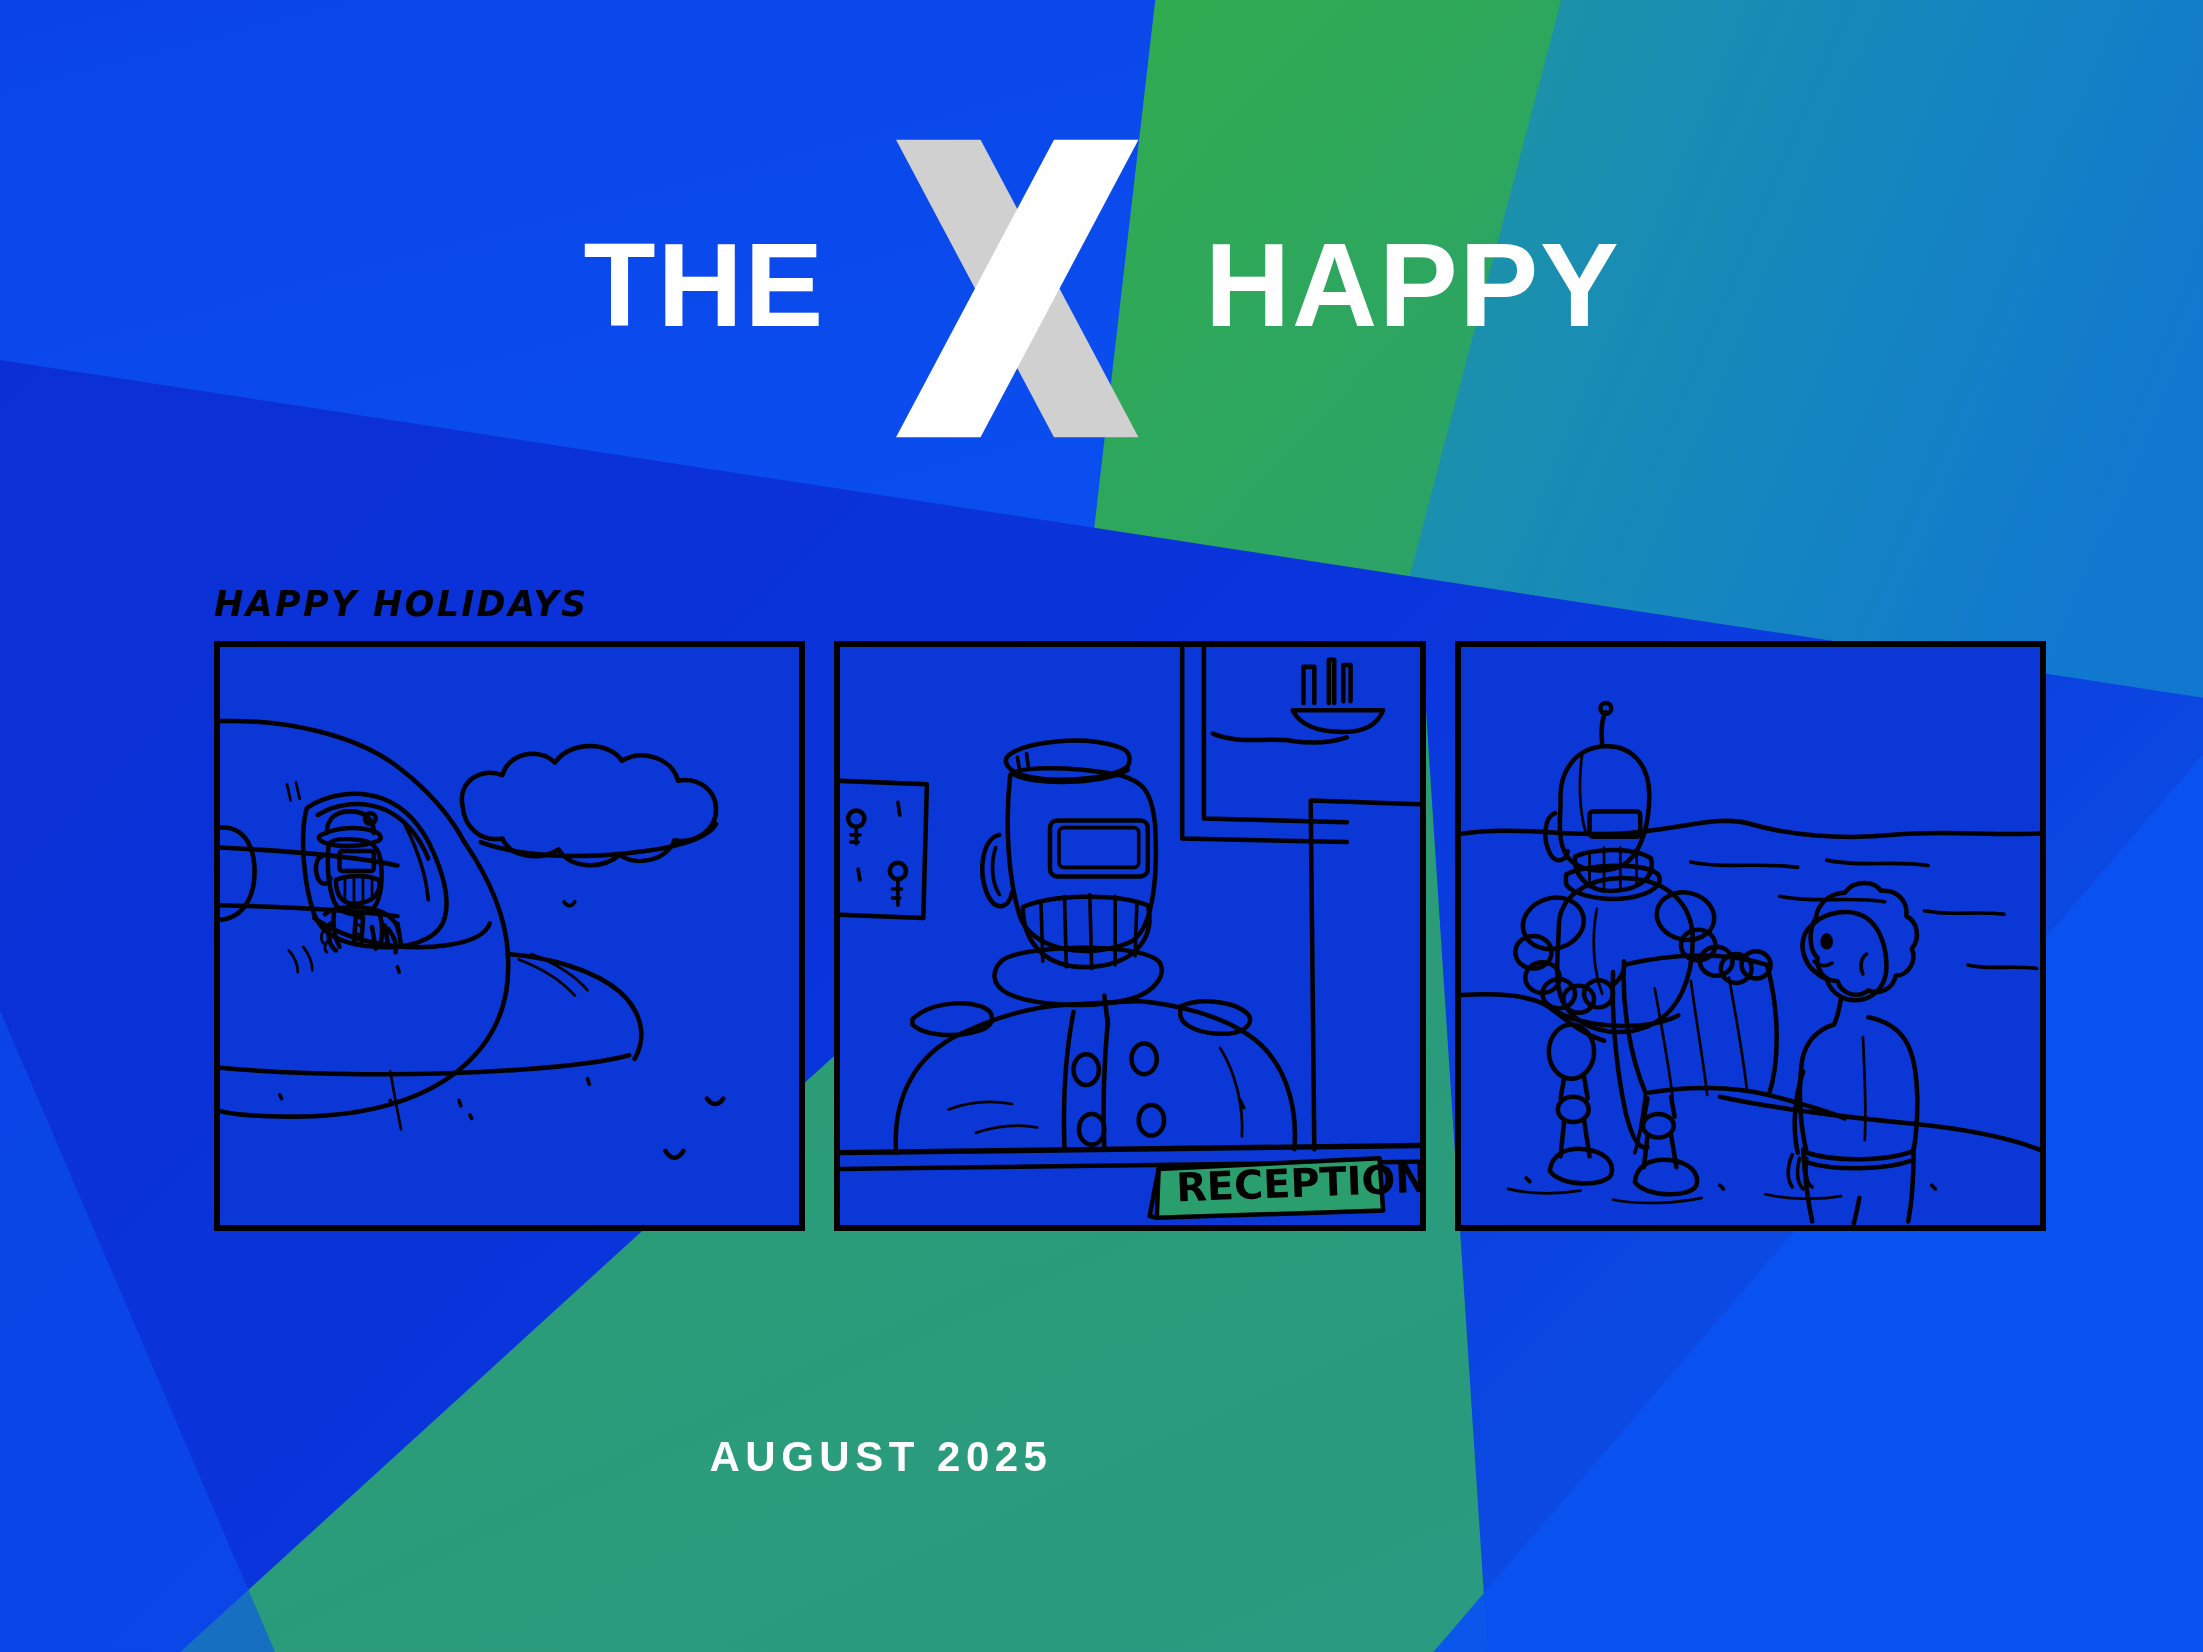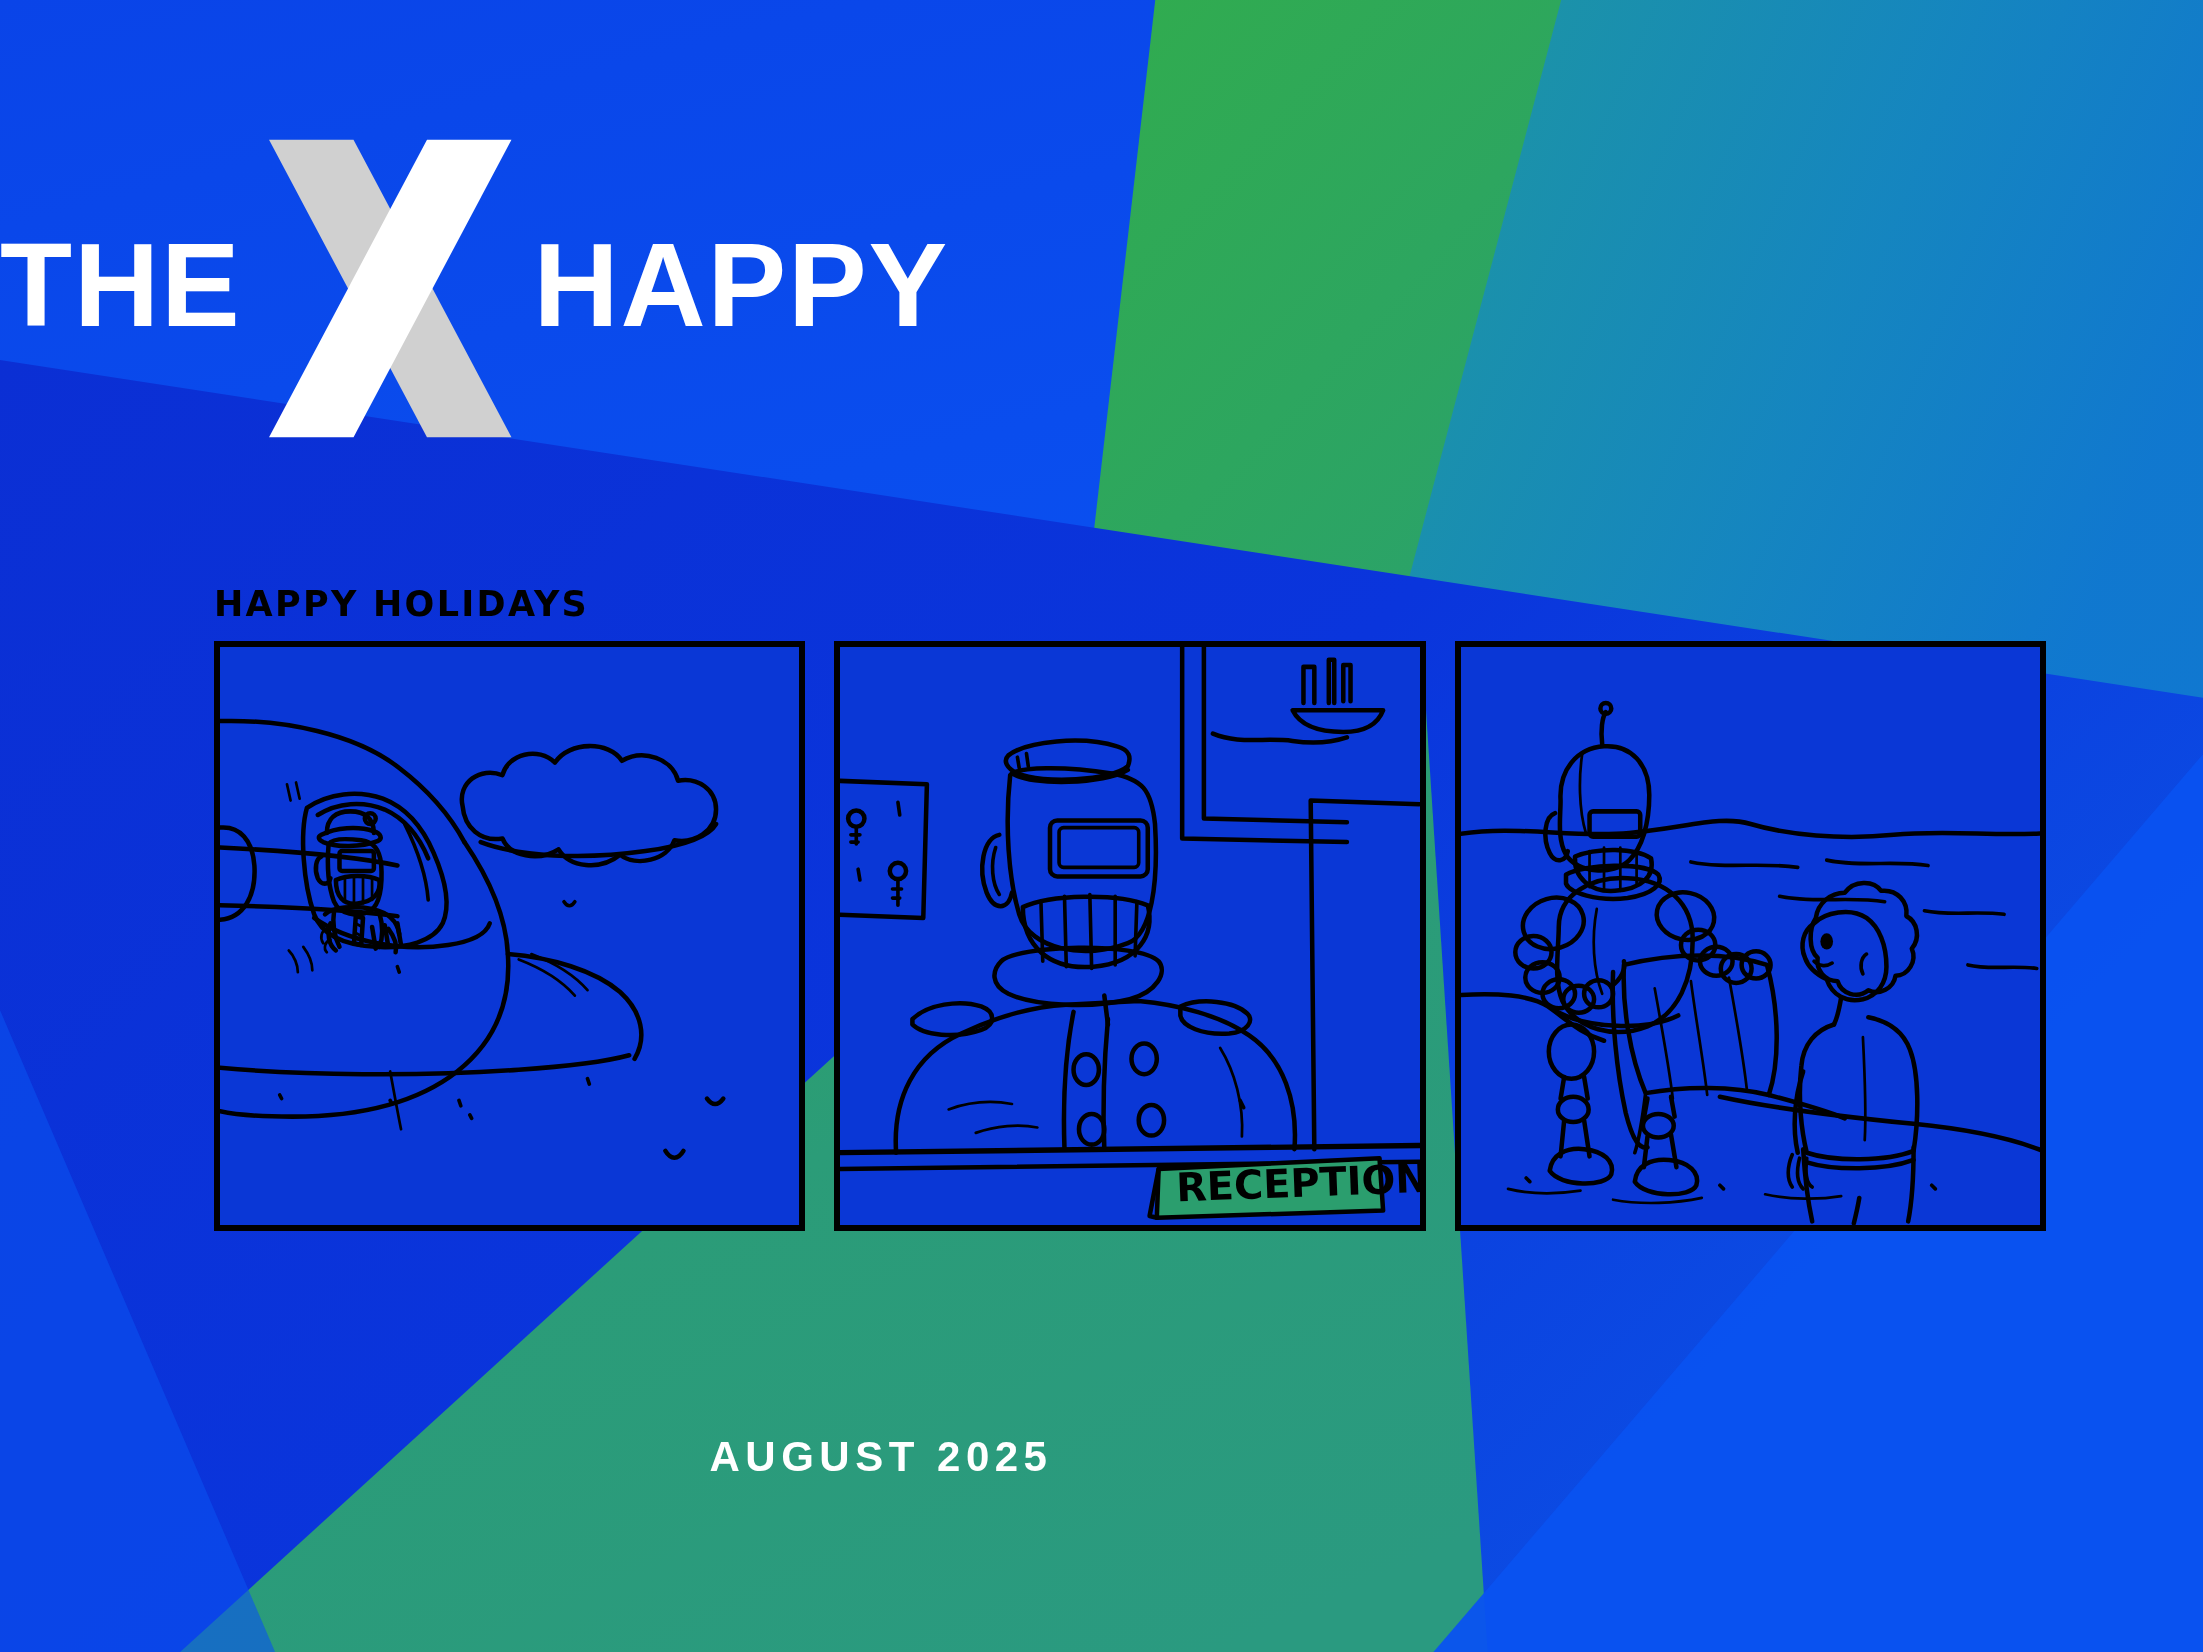--- a/index.html
+++ b/index.html
@@ -5,39 +5,40 @@
   html,body{margin:0;padding:0;background:#0a0a0a;}
   #stage{
     position:relative;width:2204px;height:1653px;overflow:hidden;
     font-family:"Liberation Sans", sans-serif;
   }
   #bg{position:absolute;inset:0;width:100%;height:100%;}
 
   
   #masthead{
     position:absolute;left:0;top:165px;width:2204px;height:239px;
-    display:flex;align-items:center;
+    display:flex;align-items:center;justify-content:center;
     pointer-events:none;
+    gap:44px;
   }
   .mast-word{
     color:#ffffff;font-weight:700;font-size:118px;letter-spacing:1.8px;
     line-height:1;white-space:nowrap;
   }
   #xmark{width:303px;height:331px;margin:0 -5.5px;position:relative;top:3.7px;}
 
   
   #strip{position:absolute;left:214px;top:641px;width:1832px;height:590px;
          display:flex;gap:29px;}
   .panel{position:relative;flex:1 1 0;border:6.4px solid #000000;
          background:#0A37D6;overflow:hidden;}
   .panel svg{display:block;width:100%;height:100%;}
 
   #holidays{
     position:absolute;left:214px;top:584px;
-    color:#000000;font-weight:700;font-size:35px;
+    color:#000000;font-weight:700;font-style:italic;font-size:35px;
     letter-spacing:2.3px;white-space:nowrap;
     font-family:"DejaVu Sans", sans-serif;
   }
 
   #issue-date{
     position:absolute;left:0;top:1433px;width:1762px;text-align:center;
     color:#ffffff;font-weight:700;font-size:42px;letter-spacing:5.5px;
   }
 </style>
 </head>

